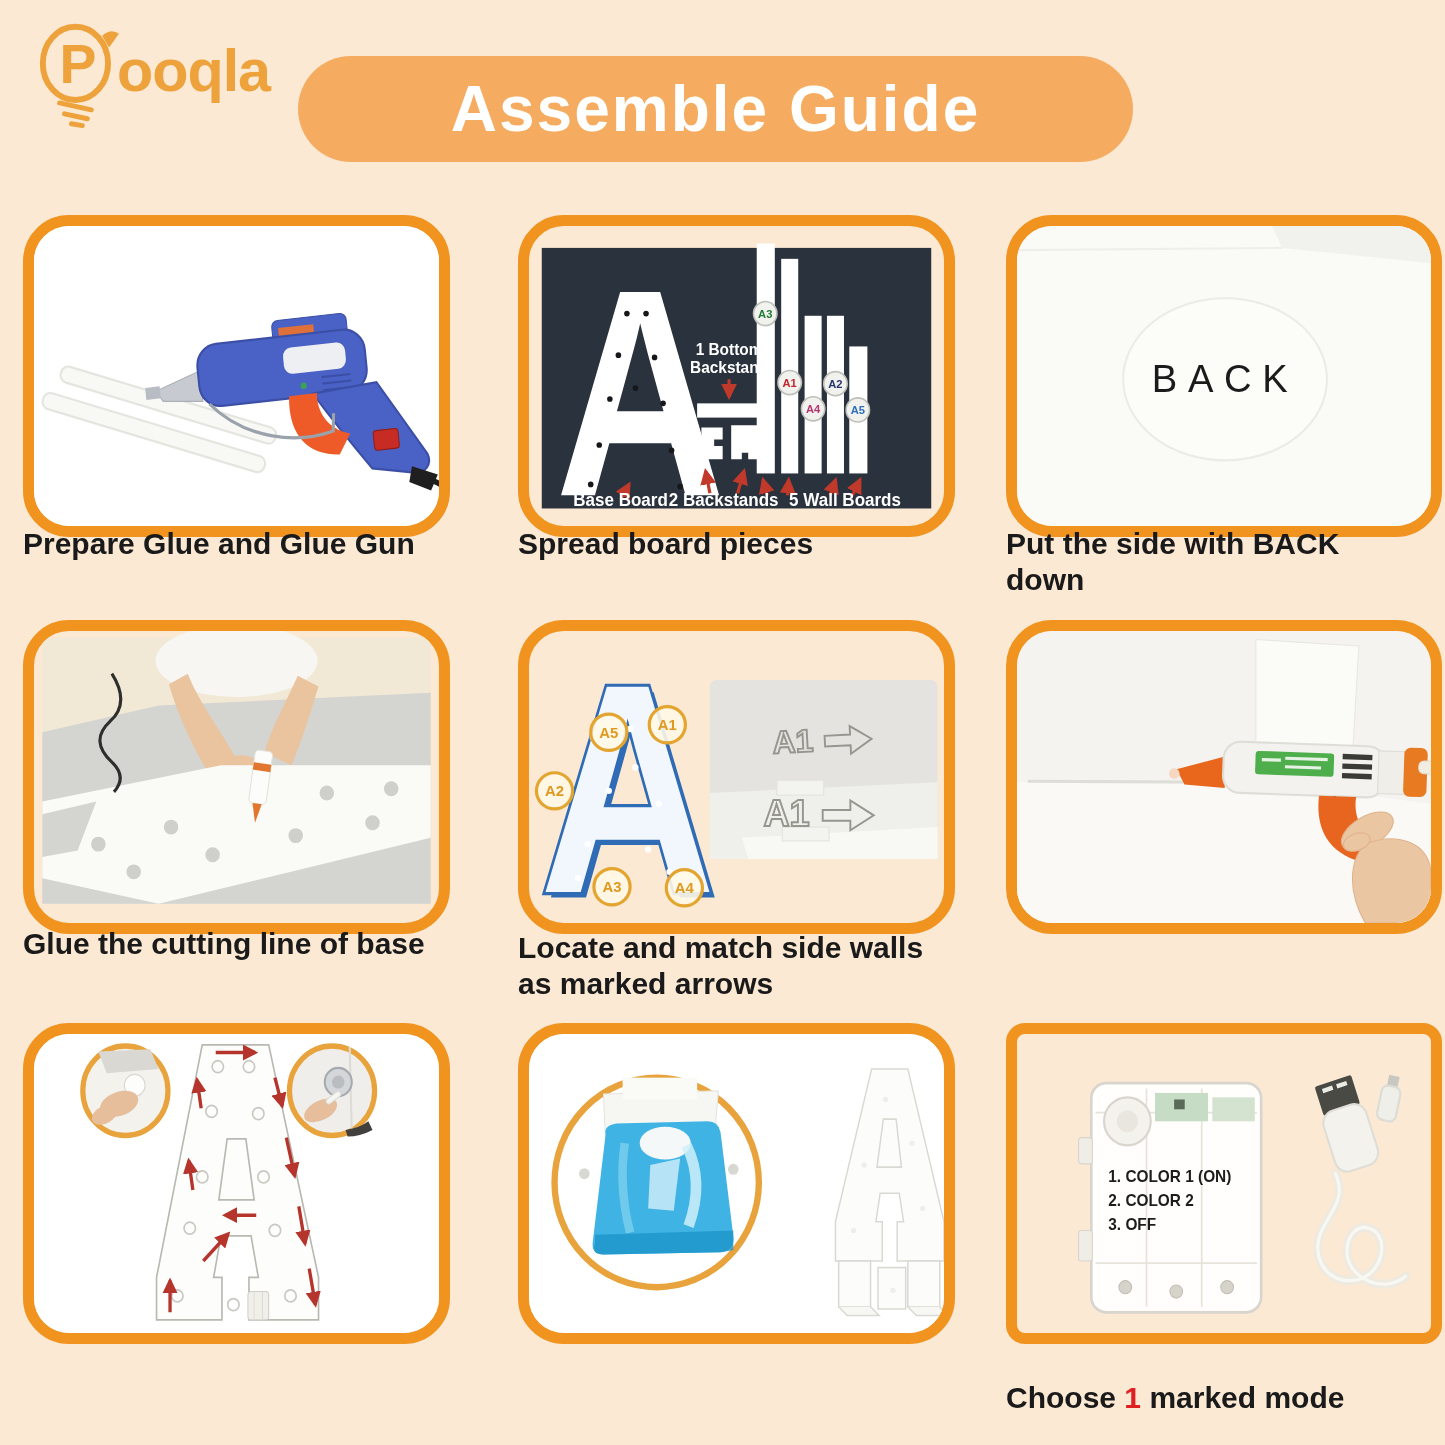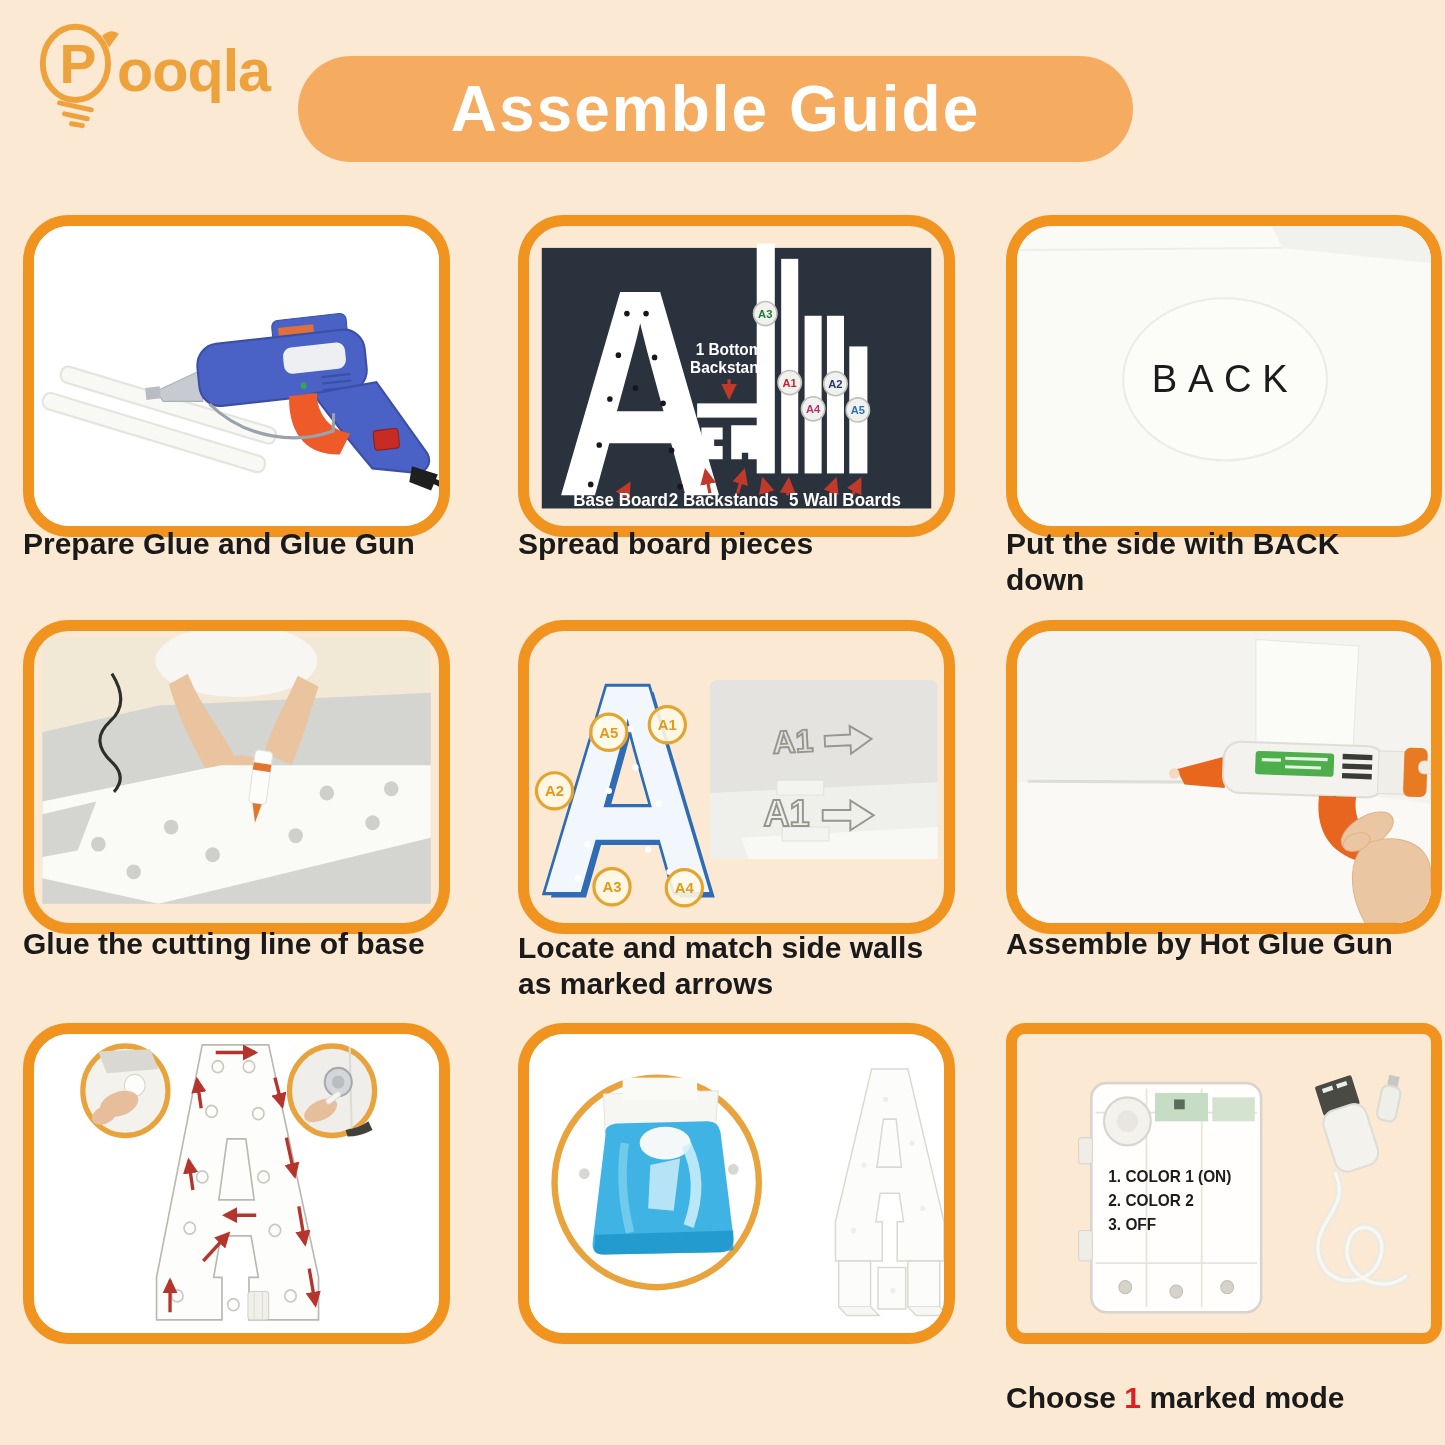--- a/index.html
+++ b/index.html
@@ -400,18 +400,17 @@
       </g>
     </svg>
   </div>
 
   <div class="caption" id="c1">Prepare Glue and Glue Gun</div>
   <div class="caption" id="c3">Put the side with BACK down</div>
   <div class="caption" id="c2">Spread board pieces</div>
   <div class="caption" id="c4">Glue the cutting line of base</div>
   <div class="caption" id="c5">Locate and match side walls
 as marked arrows</div>
-  <div class="caption" id="c6">Assemble by Hot Glue Gun</div>
   <div class="caption" id="c9">
     <span>Choose </span><span style="color: rgb(224, 32, 32); fill: rgb(224, 32, 32);">1</span><span> marked mode</span>
   </div>
 
 </div>
 
 </body></html>

